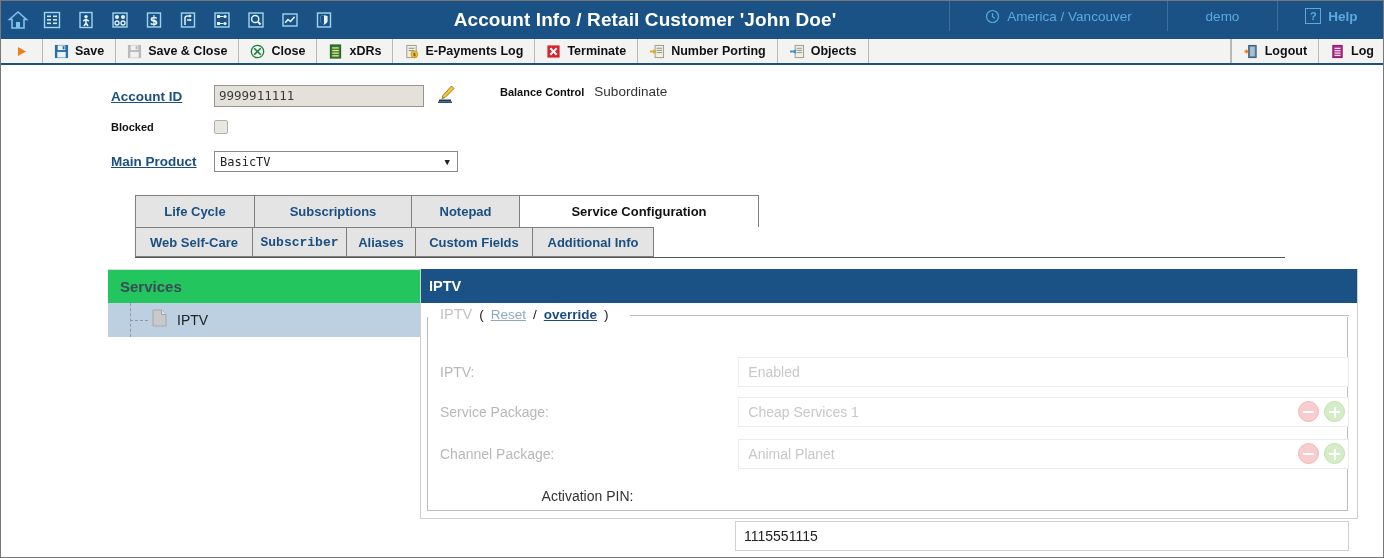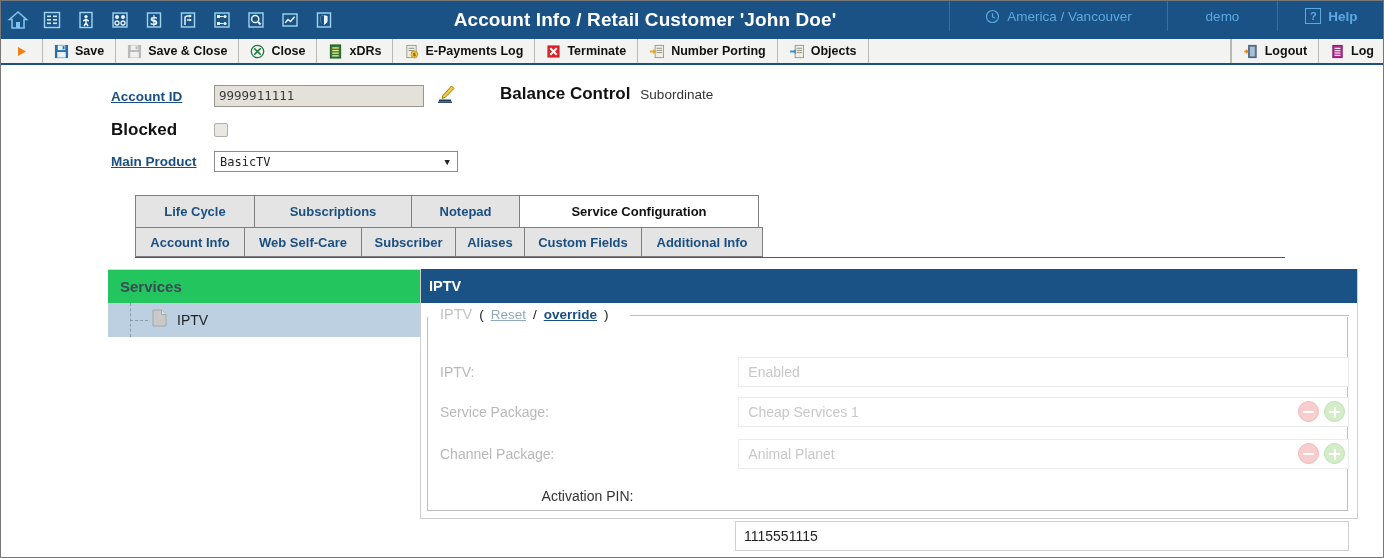--- a/index.html
+++ b/index.html
@@ -79,21 +79,21 @@
   .tb-spacer { flex: 1; border-right: 1px solid #b9b9b4; }
   .tb-btn.right { border-right: none; border-left: 1px solid #b9b9b4; }
   .tb-btn svg { display:block; flex: none; }
 
   
   .form-row { position: absolute; display: flex; align-items: center; }
   .lbl-link {
     color: #1a4f82; font-weight: bold; font-size: 13.5px;
     text-decoration: underline; cursor: pointer;
   }
-  .lbl-plain { color: #111; font-weight: bold; font-size: 17px; }
+  .lbl-plain { color: #111; font-weight: bold; font-size: 11px; }
   .val-plain { color: #333; font-size: 13.5px; }
   .acct-input {
     width: 210px; height: 22px;
     background: #e4e1da; border: 1px solid #9a958c;
     font-family: "DejaVu Sans Mono", monospace;
     font-size: 12.5px; color: #3b3b3b;
     padding: 0 4px; line-height: 20px;
   }
   .cb-blocked {
     width: 14px; height: 14px;
@@ -493,27 +493,24 @@
           <span>Subscriptions</span>
         </div>
       <div class="tab" style="width:109px;">
           <span>Notepad</span>
         </div>
       <div class="tab active" style="width:240px;">
           <span>Service Configuration</span>
         </div>
     </div>
     <div class="tabrow tabrow2">
-      <div class="tab" style="width:110px;">
-          <span>Account Info</span>
-        </div>
       <div class="tab" style="width:118px;">
           <span>Web Self-Care</span>
         </div>
-      <div class="tab" style="width:95px;">
+      <div class="tab" style="width:95px;font-family:Liberation Mono, monospace;">
           <span>Subscriber</span>
         </div>
       <div class="tab" style="width:70px;">
           <span>Aliases</span>
         </div>
       <div class="tab" style="width:118px;">
           <span>Custom Fields</span>
         </div>
       <div class="tab" style="width:122px;">
           <span>Additional Info</span>

